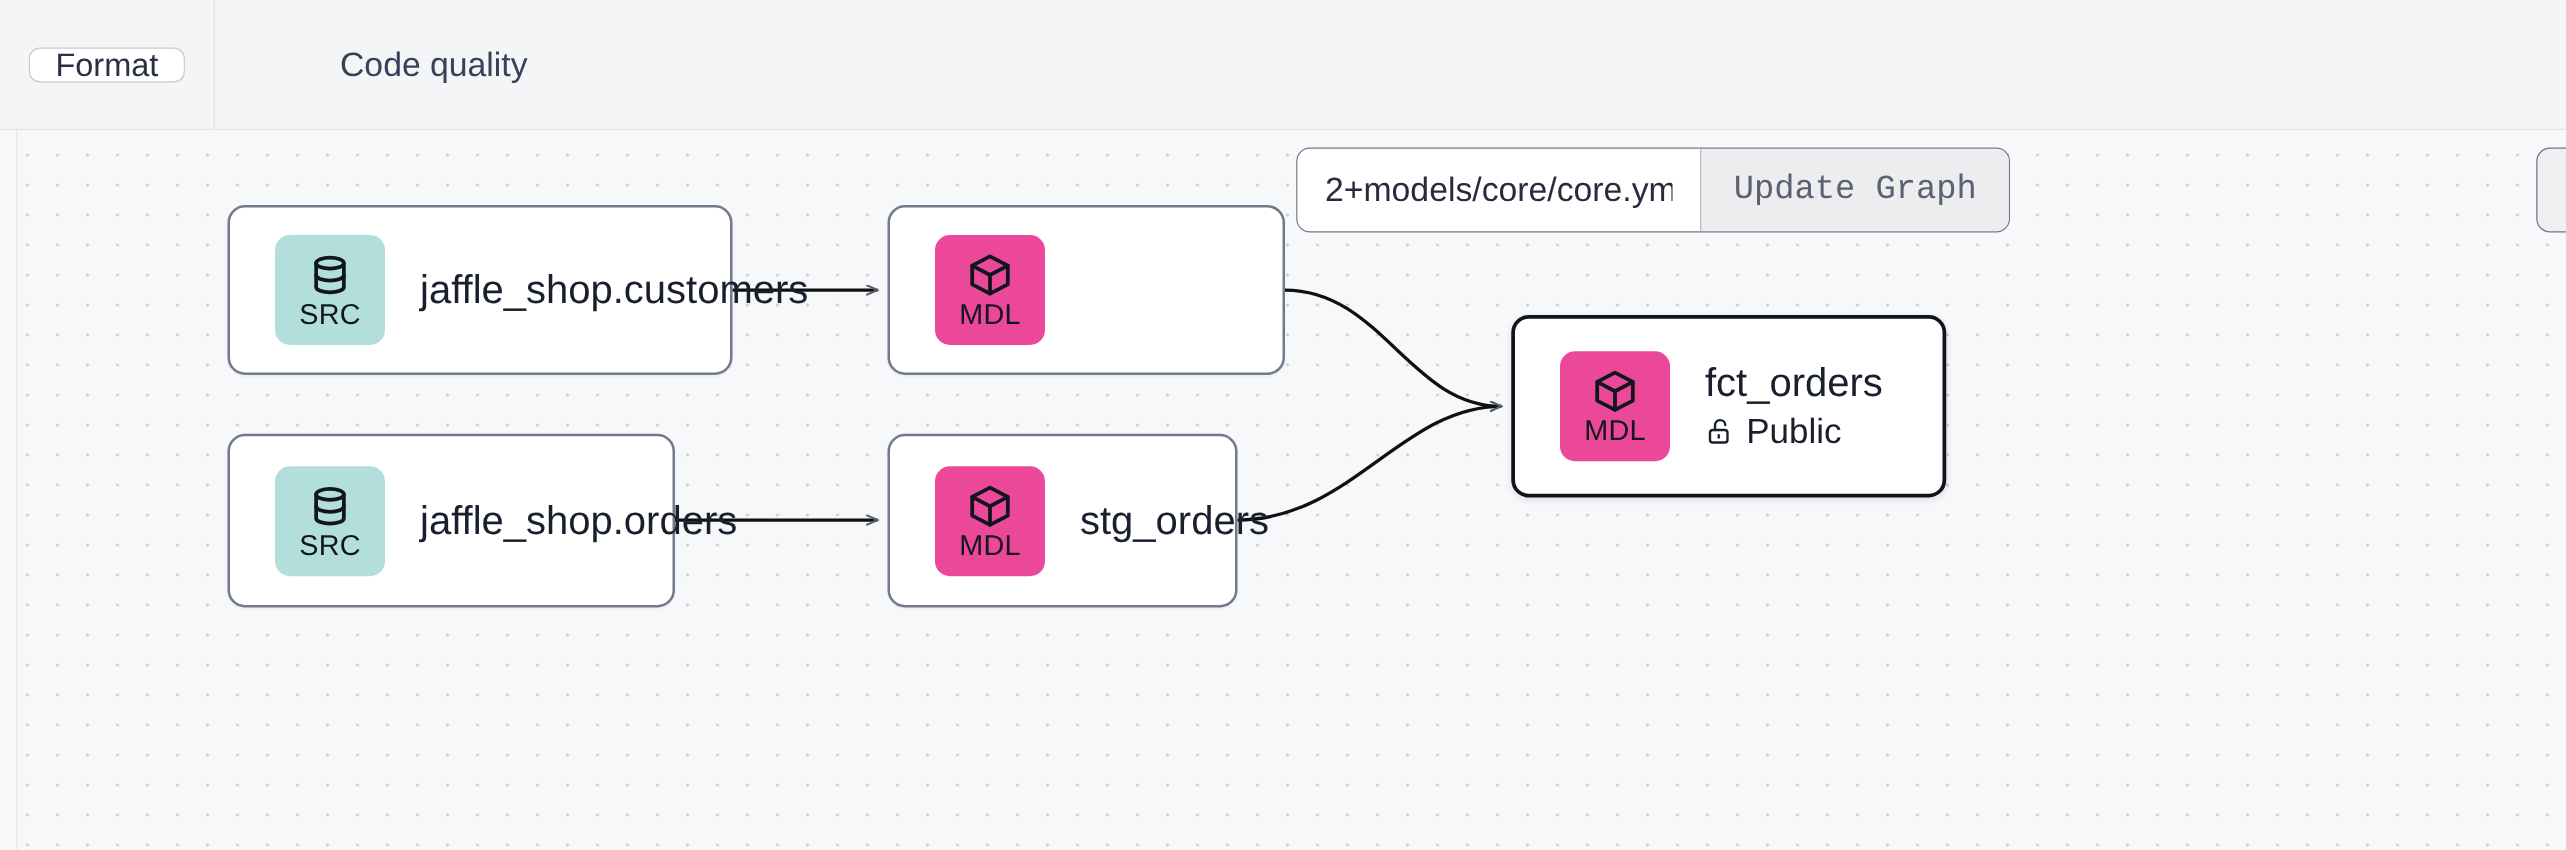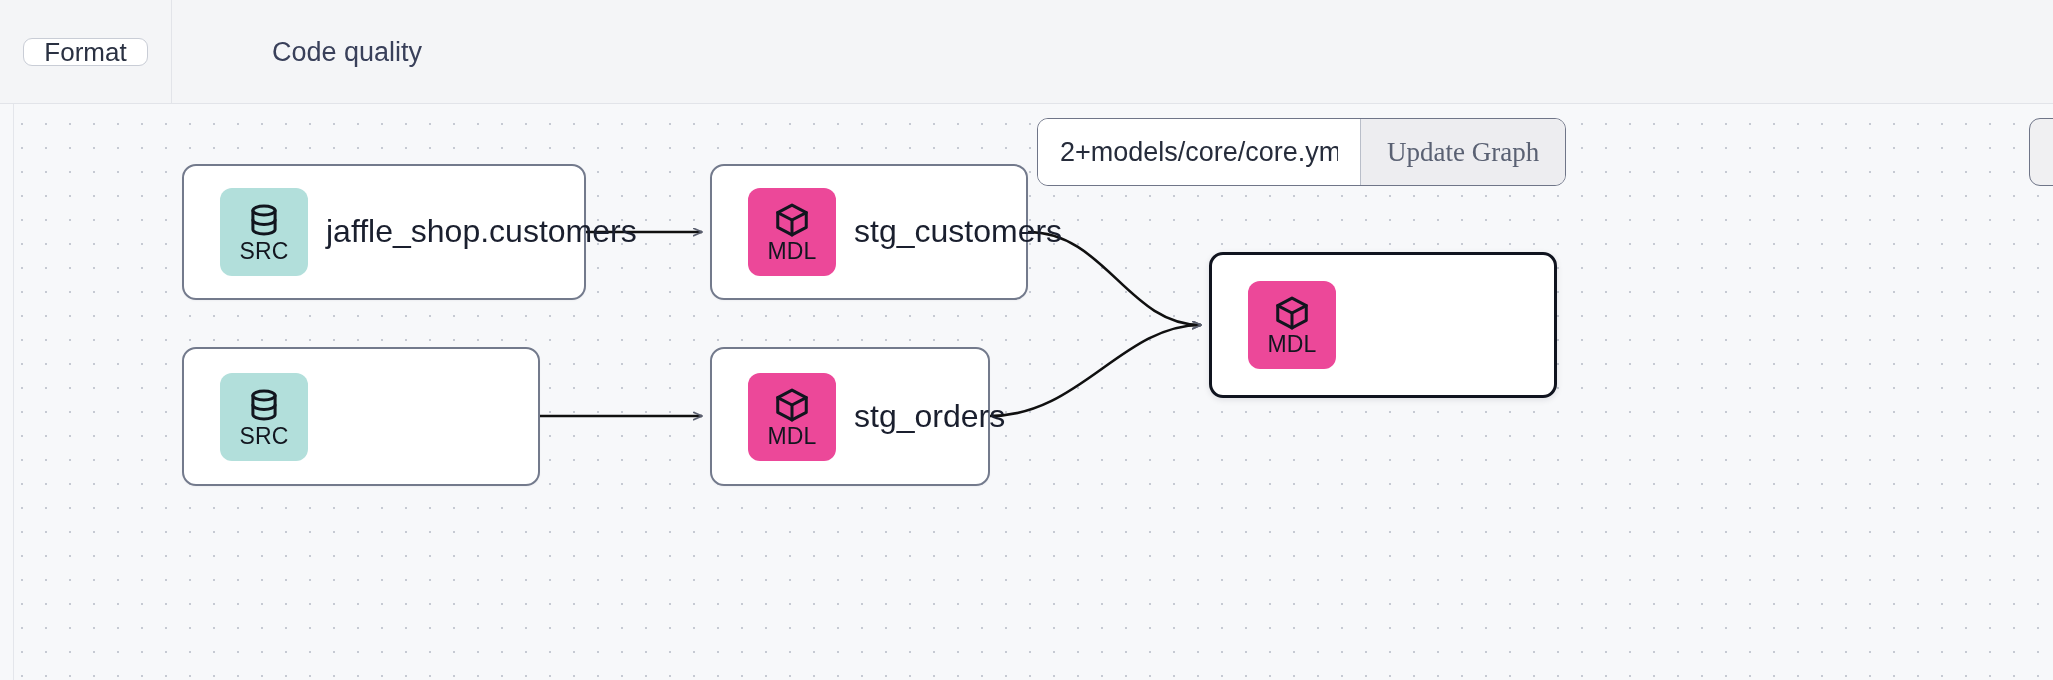--- a/index.html
+++ b/index.html
@@ -129,21 +129,21 @@
   .badge.src { background: #b2dfdb; align-items: center; }
   .badge.mdl { background: #ec4899; }
   .badge-label {
     font-size: 23px;
     color: #12161f;
     line-height: 1;
     letter-spacing: .2px;
   }
   .badge svg { display: block; }
   .node-text {
-    margin-left: 18px;
+    margin-left: 28px;
     display: flex;
     flex-direction: column;
     justify-content: center;
   }
   .node-title {
     font-size: 32px;
     color: #1a1f2e;
     line-height: 1.12;
     white-space: nowrap;
   }
@@ -188,21 +188,21 @@
     height: 100%;
   }
   .update-btn {
     background: #ededf0;
     border: none;
     border-left: 1px solid #b9bec9;
     padding: 0 26px;
     font-size: 27px;
     color: #5a6173;
     cursor: pointer;
-    font-family: Liberation Serif, serif;
+    font-family: Liberation Mono, monospace;
     white-space: nowrap;
   }
   .side-control {
     position: absolute;
     left: 2029px; top: 14px;
     width: 60px; height: 68px;
     border: 1px solid #6f7588;
     border-radius: 11px;
     background: #f0f0f2;
   }
@@ -256,34 +256,34 @@
 
   <div class="node" id="node-stg-customers">
     <div class="badge mdl">
       <svg width="38" height="38" viewBox="0 0 24 24" fill="none" stroke="#11151e" stroke-width="1.9" stroke-linecap="round" stroke-linejoin="round">
         <path d="M12 2.6 21 7.3v9.4L12 21.4 3 16.7V7.3z"></path>
         <path d="M3 7.3l9 4.7 9-4.7"></path>
         <path d="M12 12v9.4"></path>
       </svg>
       <span class="badge-label">MDL</span>
     </div>
-    <div class="node-text">
-      <span class="node-title">stg_customers</span>
-    </div>
   </div>
 
   <div class="node" id="node-src-orders">
     <div class="badge src">
       <svg width="38" height="38" viewBox="0 0 24 24" fill="none" stroke="#11151e" stroke-width="1.9" stroke-linecap="round" stroke-linejoin="round">
         <ellipse cx="12" cy="6" rx="7" ry="2.8"></ellipse>
         <path d="M5 6v12c0 1.55 3.13 2.8 7 2.8s7-1.25 7-2.8V6"></path>
         <path d="M5 12c0 1.55 3.13 2.8 7 2.8s7-1.25 7-2.8"></path>
       </svg>
       <span class="badge-label">SRC</span>
     </div>
+    <div class="node-text">
+      <span class="node-title">jaffle_shop.orders</span>
+    </div>
   </div>
 
   <div class="node" id="node-stg-orders">
     <div class="badge mdl">
       <svg width="38" height="38" viewBox="0 0 24 24" fill="none" stroke="#11151e" stroke-width="1.9" stroke-linecap="round" stroke-linejoin="round">
         <path d="M12 2.6 21 7.3v9.4L12 21.4 3 16.7V7.3z"></path>
         <path d="M3 7.3l9 4.7 9-4.7"></path>
         <path d="M12 12v9.4"></path>
       </svg>
       <span class="badge-label">MDL</span>
@@ -295,20 +295,31 @@
 
   <div class="node selected" id="node-fct-orders">
     <div class="badge mdl">
       <svg width="38" height="38" viewBox="0 0 24 24" fill="none" stroke="#11151e" stroke-width="1.9" stroke-linecap="round" stroke-linejoin="round">
         <path d="M12 2.6 21 7.3v9.4L12 21.4 3 16.7V7.3z"></path>
         <path d="M3 7.3l9 4.7 9-4.7"></path>
         <path d="M12 12v9.4"></path>
       </svg>
       <span class="badge-label">MDL</span>
     </div>
+    <div class="node-text">
+      <span class="node-title">fct_orders</span>
+      <span class="node-sub">
+        <svg width="24" height="24" viewBox="0 0 24 24" fill="none" stroke="#1a1f2e" stroke-width="1.9" stroke-linecap="round" stroke-linejoin="round">
+          <rect x="4" y="11" width="14" height="10" rx="2.2"></rect>
+          <path d="M8 11V7.4A4.1 4.1 0 0 1 16.2 7"></path>
+          <path d="M11 15.2v1.8"></path>
+        </svg>
+        <span>Public</span>
+      </span>
+    </div>
   </div>
 
   <div class="graph-controls">
     <input class="selector-input" type="text" value="2+models/core/core.yml+2" style="">
     <button class="update-btn">Update Graph</button>
   </div>
 
   <div class="side-control"></div>
 
 </div>

